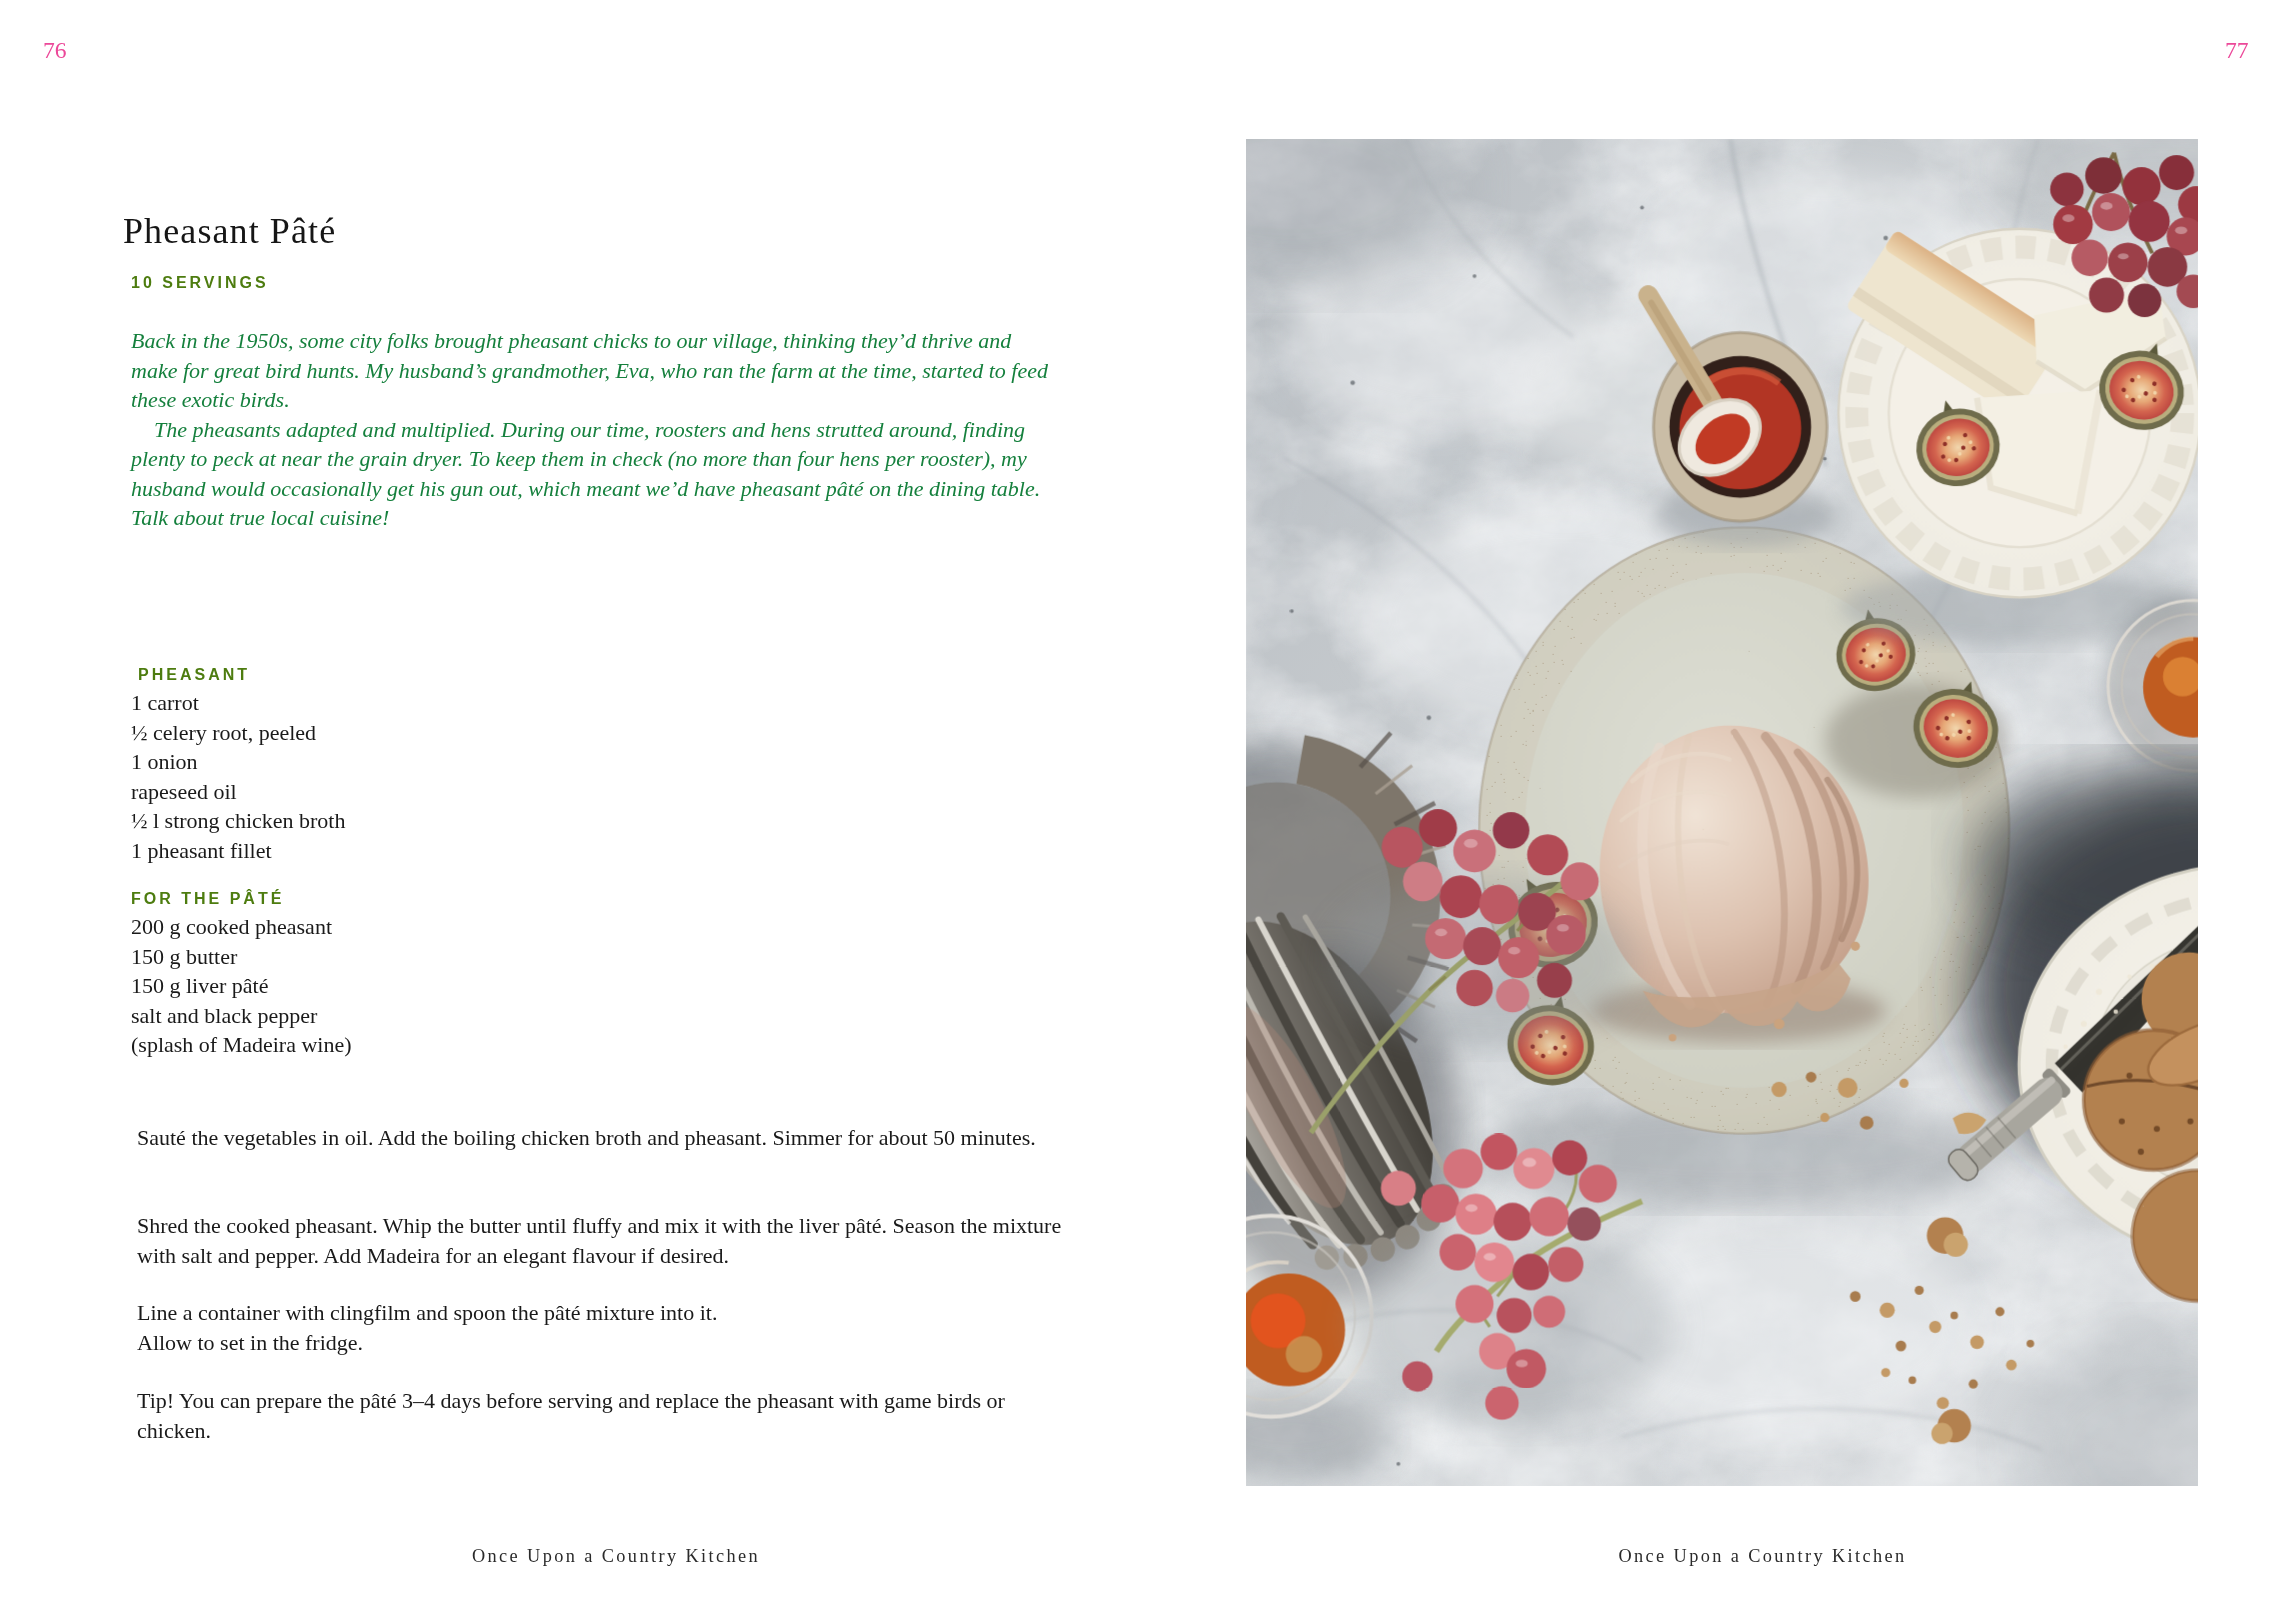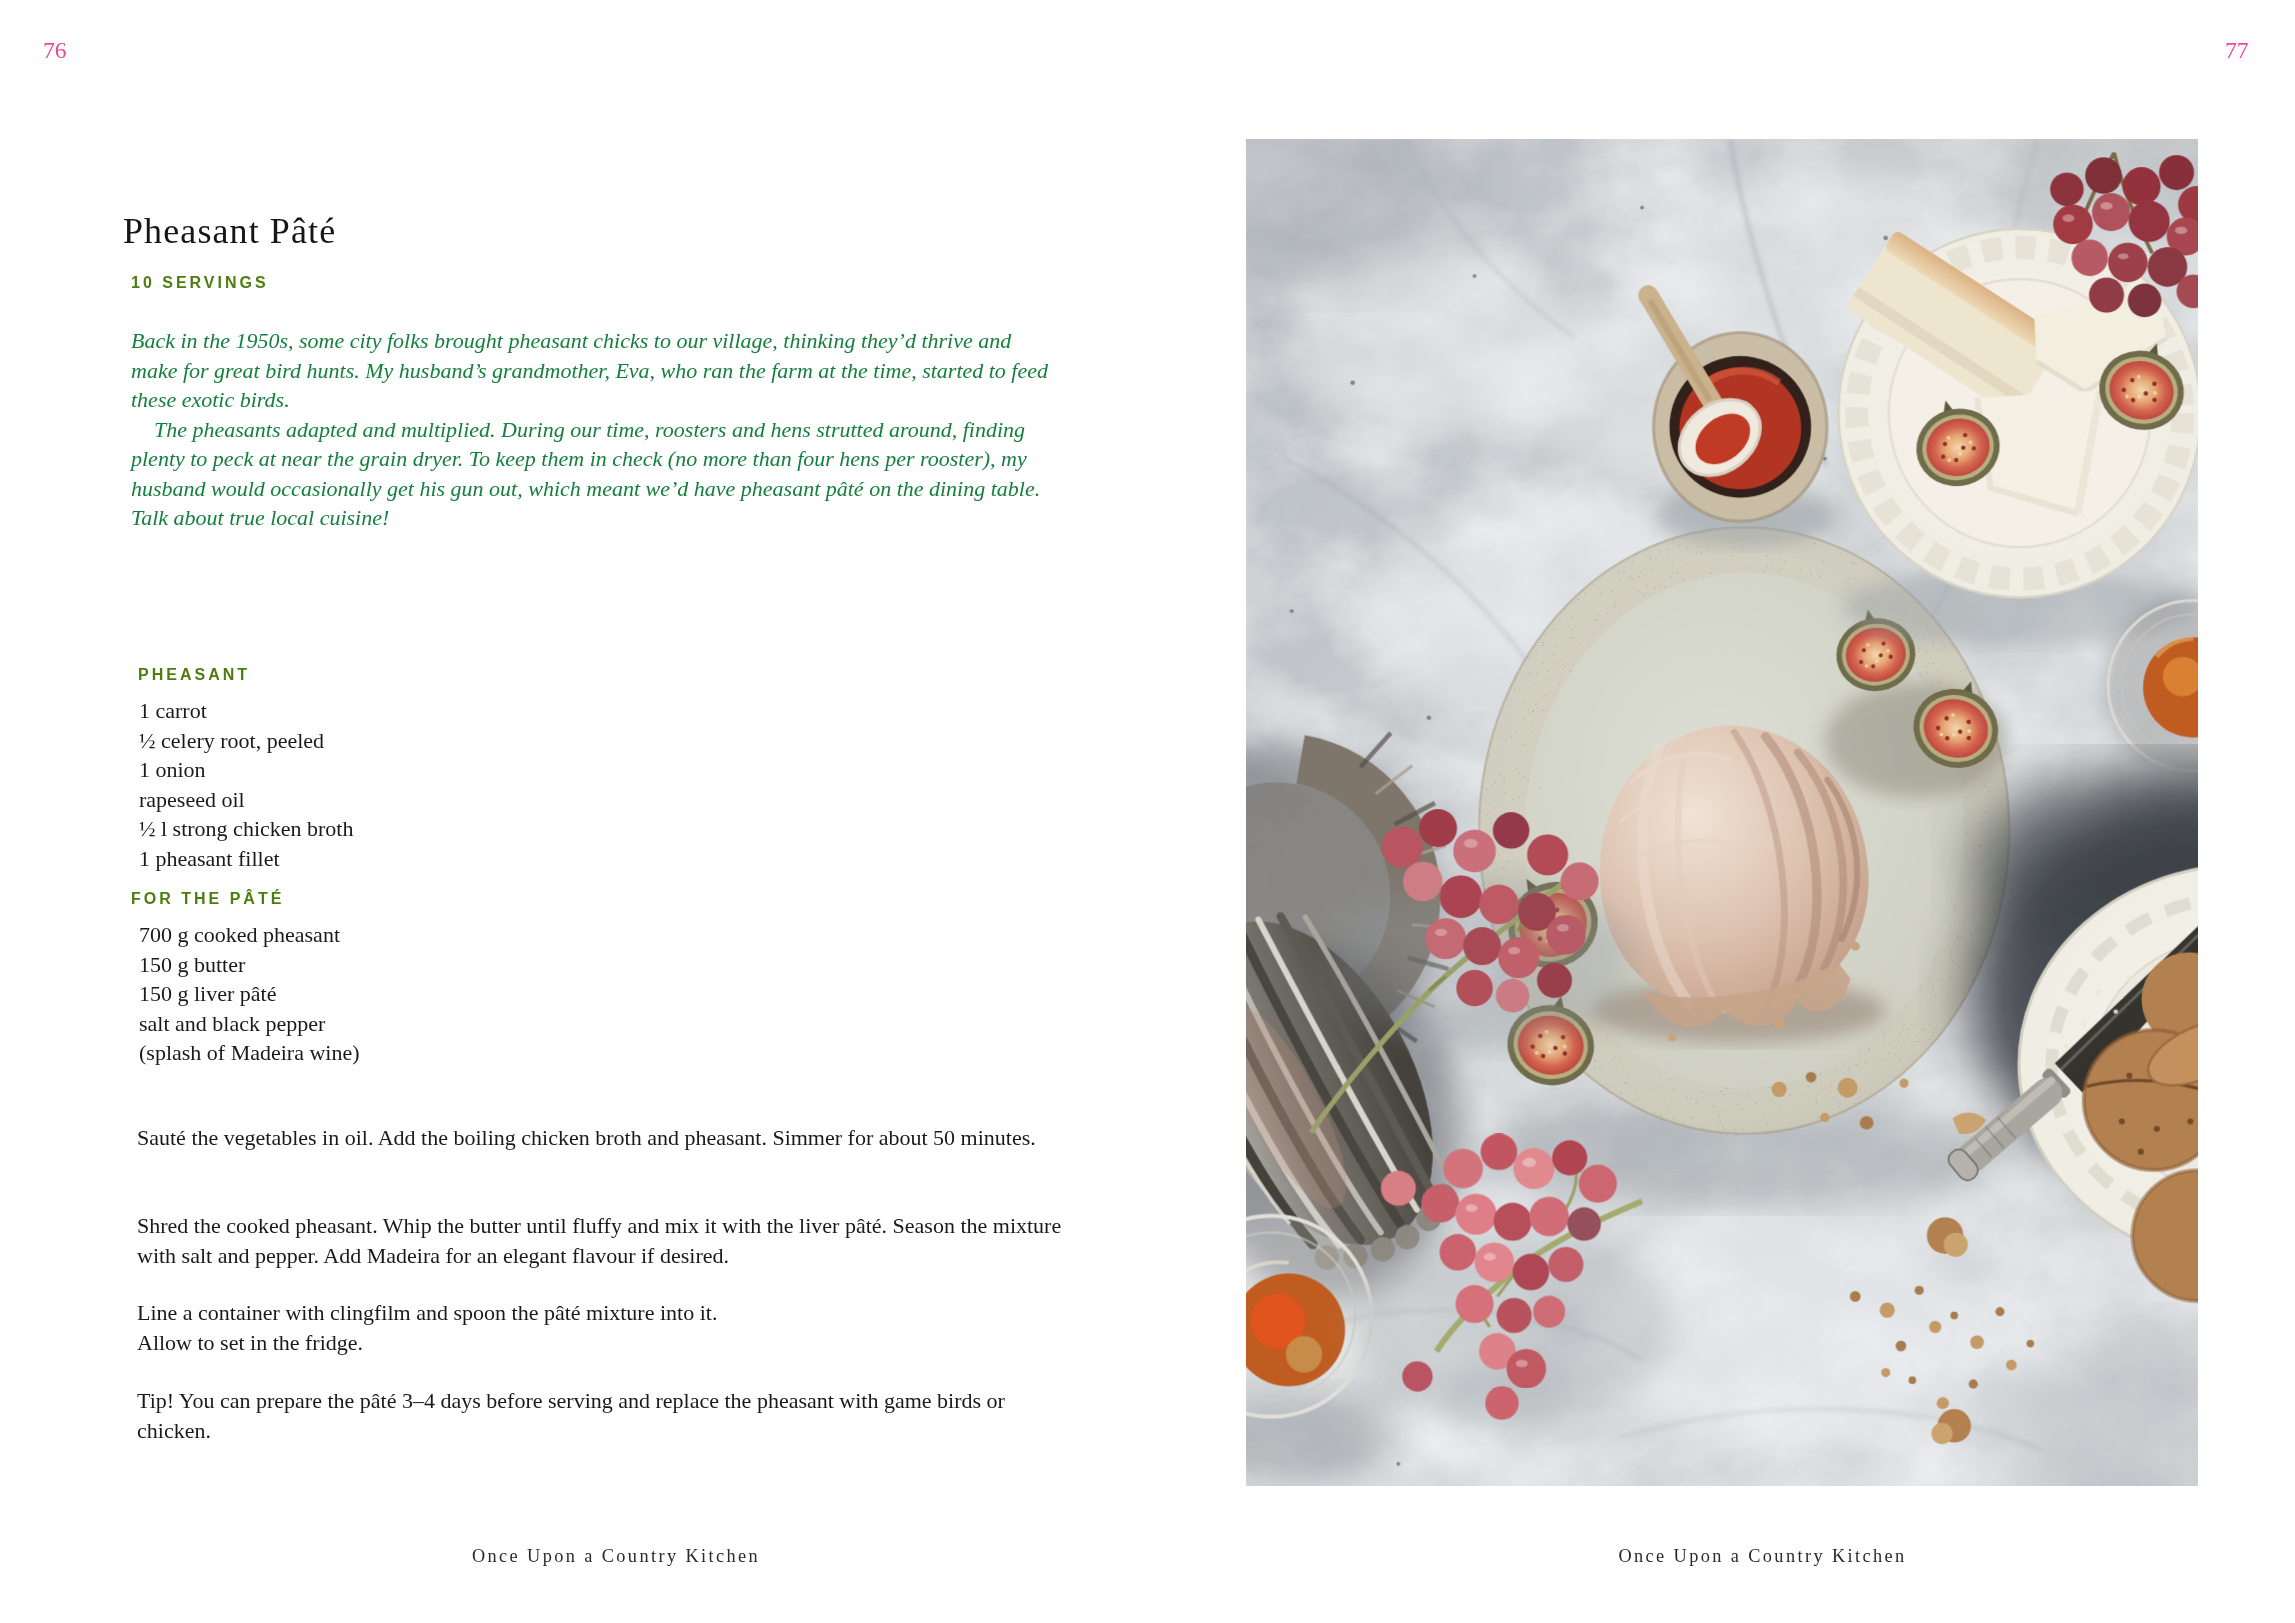--- a/index.html
+++ b/index.html
@@ -22,21 +22,21 @@
   #servings{left:131px;top:274px;}
   #ing-head-1{left:138px;top:666px;}
   #ing-head-2{left:131px;top:890px;}
   .intro{
     position:absolute;left:131px;top:326px;width:925px;
     font-style:italic;font-size:22px;line-height:29.5px;color:#15803d;
   }
   .intro p{margin:0;}
   .intro p + p{text-indent:23px;}
   ul.ing{
-    position:absolute;left:131px;margin:8px;padding:0;list-style:none;
+    position:absolute;left:131px;margin:0;padding:0;list-style:none;
     font-size:22px;line-height:29.6px;
   }
   #ing-list-1{top:688px;}
   #ing-list-2{top:912px;}
   .step{
     position:absolute;left:131px;width:925px;margin:6px;
     font-size:22px;line-height:30px;
   }
   #step-1{top:1117px;}
   #step-2{top:1205px;}
@@ -73,21 +73,21 @@
   <li>1 carrot</li>
   <li>½ celery root, peeled</li>
   <li>1 onion</li>
   <li>rapeseed oil</li>
   <li>½ l strong chicken broth</li>
   <li>1 pheasant fillet</li>
 </ul>
 
 <div class="kicker" id="ing-head-2">FOR THE PÂTÉ</div>
 <ul class="ing" id="ing-list-2">
-  <li>700 g cooked pheasant</li>
+  <li>200 g cooked pheasant</li>
   <li>150 g butter</li>
   <li>150 g liver pâté</li>
   <li>salt and black pepper</li>
   <li>(splash of Madeira wine)</li>
 </ul>
 
 <p class="step" id="step-1">Sauté the vegetables in oil. Add the boiling chicken broth and pheasant. Simmer for about 50 minutes.</p>
 <p class="step" id="step-2">Shred the cooked pheasant. Whip the butter until fluffy and mix it with the liver pâté. Season the mixture with salt and pepper. Add Madeira for an elegant flavour if desired.</p>
 <p class="step" id="step-3">Line a container with clingfilm and spoon the pâté mixture into it.
 Allow to set in the fridge.</p>

